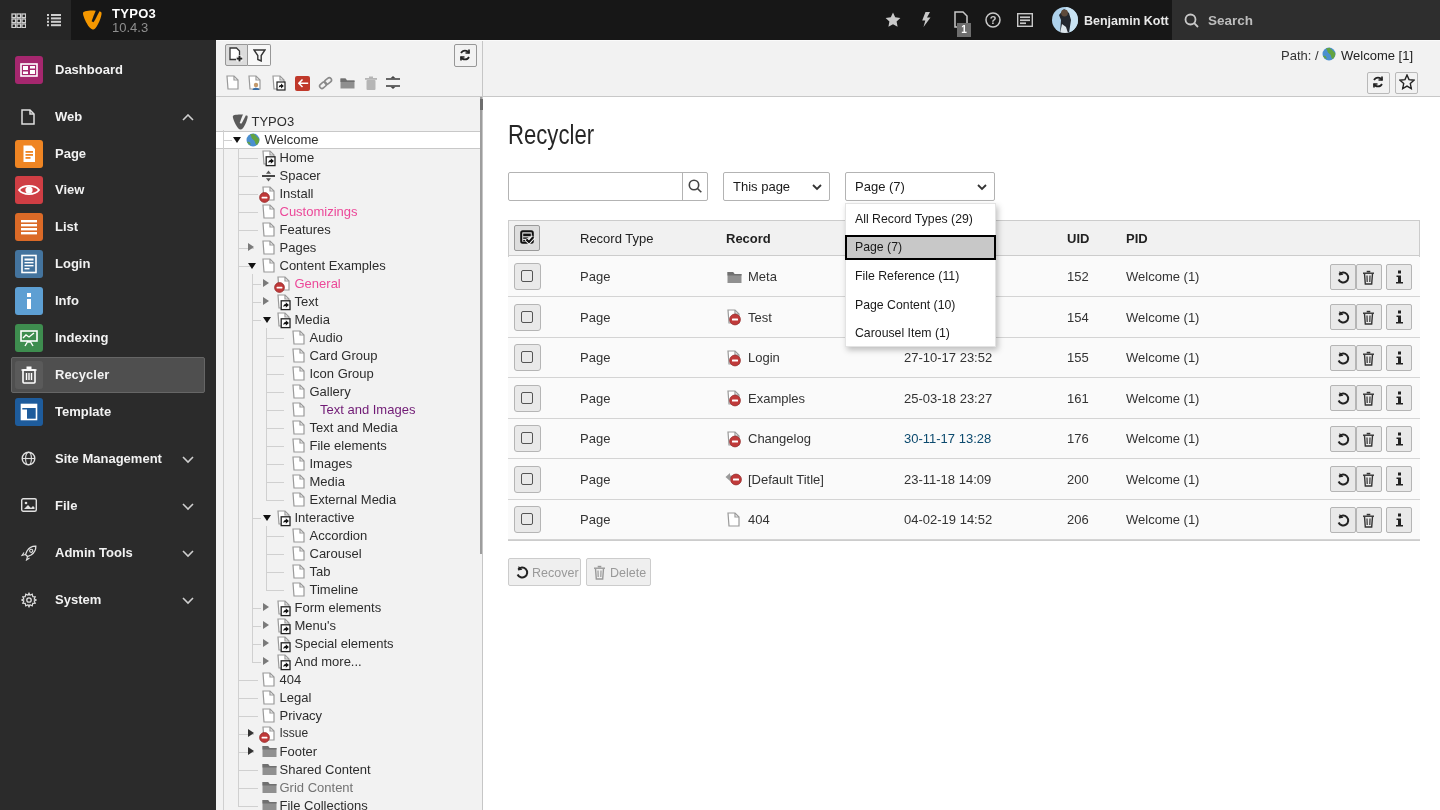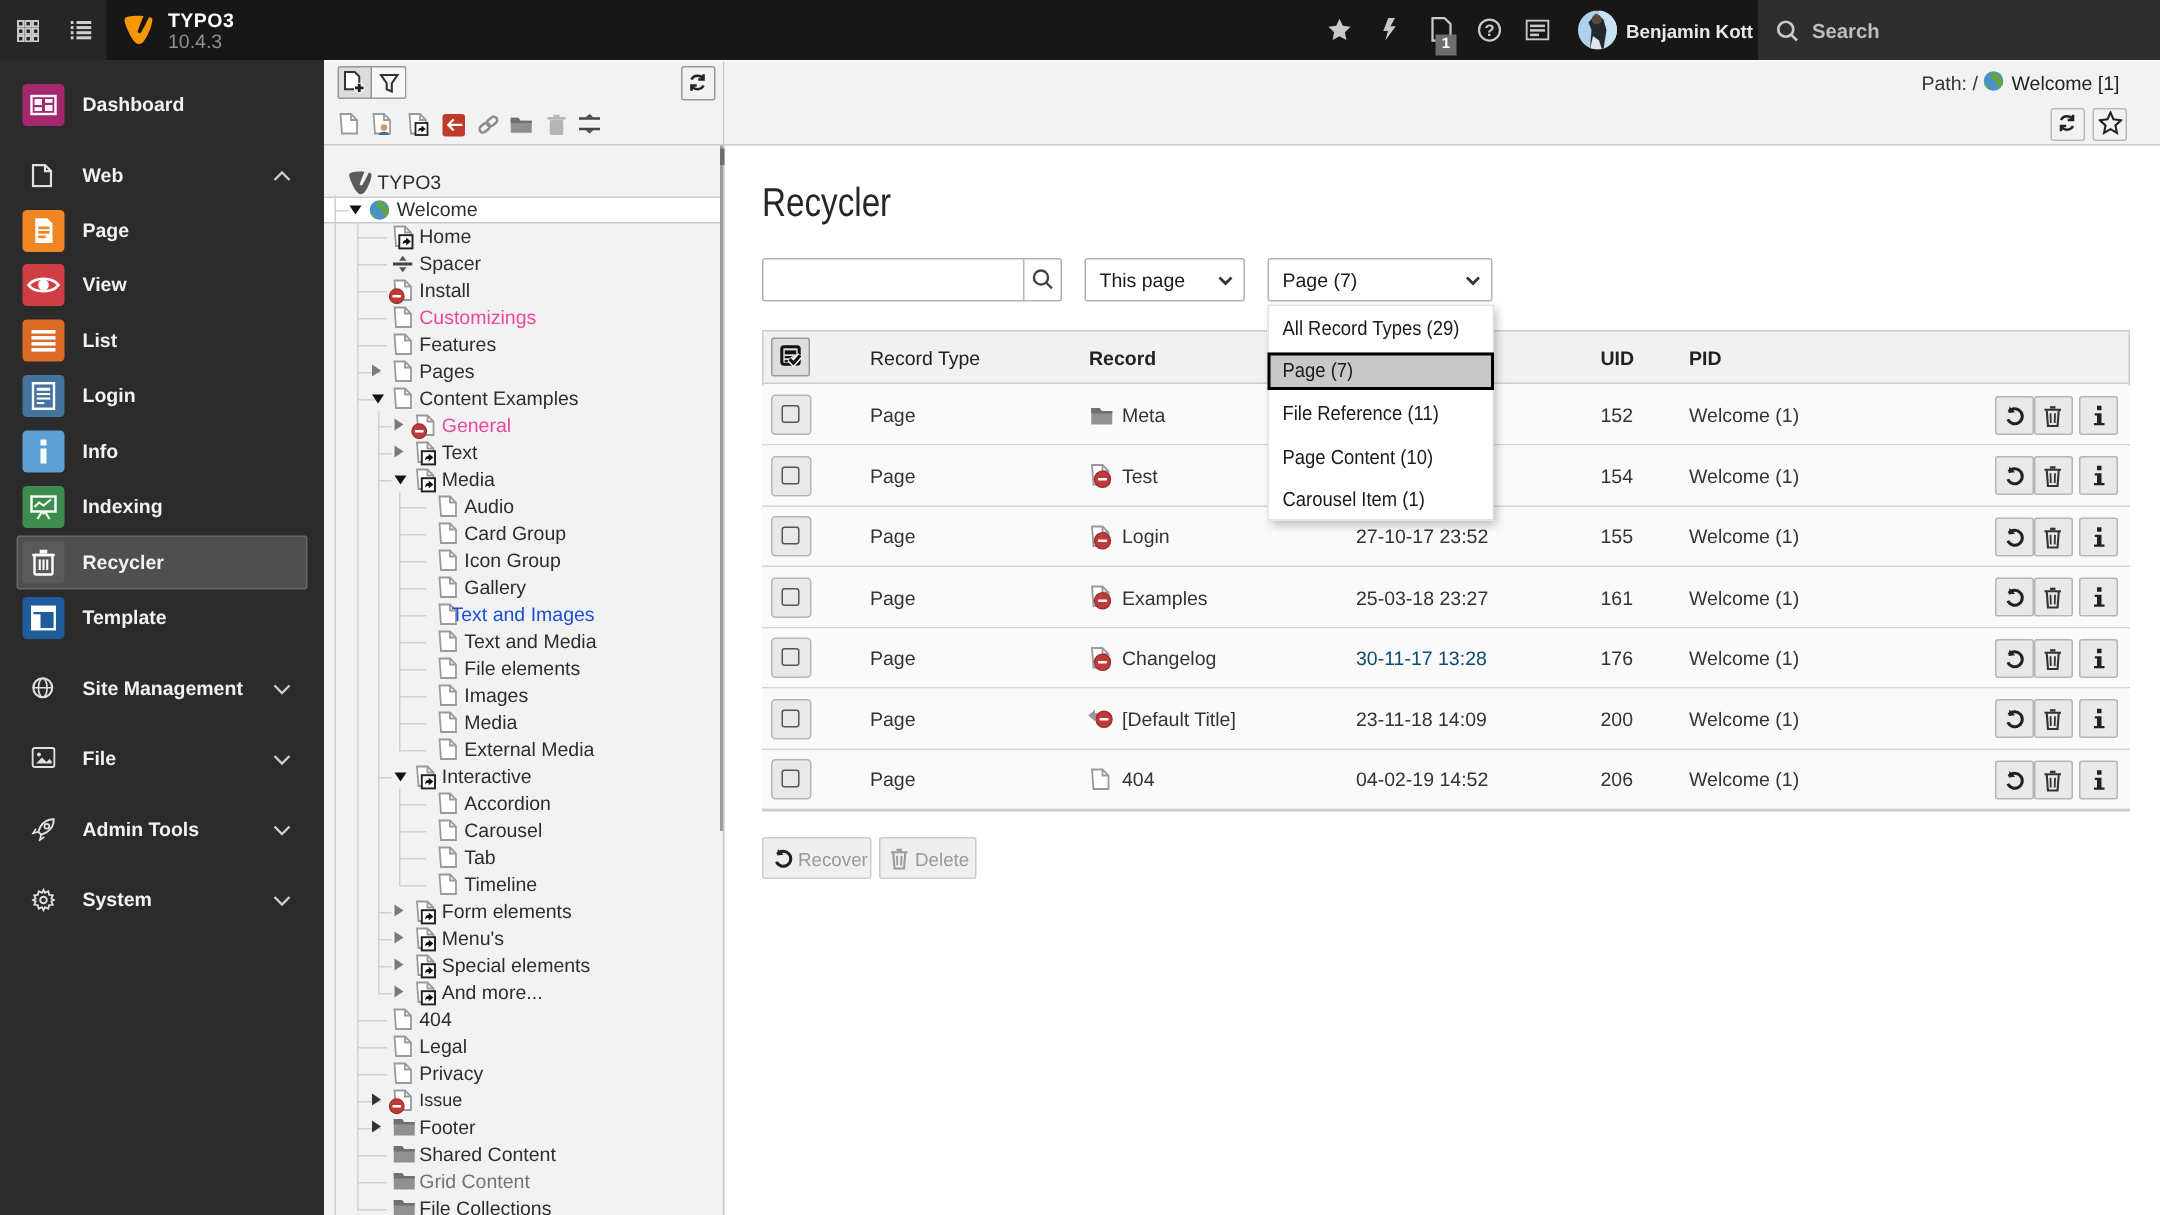--- a/index.html
+++ b/index.html
@@ -507,21 +507,21 @@
       <path d="M8 1 v4 h4" fill="none" stroke="#9a9a9a" stroke-width="1.2"></path>
     </svg>
   </div>
 <div class="ab" style="left:309.5px;top:384.0px;font-size:13px;color:#2d2d2d;white-space:nowrap">Gallery</div>
 <div class="ab" style="left:291.5px;top:401.5px">
     <svg width="14" height="17" viewBox="0 0 14 17" style="">
       <path d="M1 1 h7 l4 4 v9 h-10 z" fill="#fff" stroke="#9a9a9a" stroke-width="1.2"></path>
       <path d="M8 1 v4 h4" fill="none" stroke="#9a9a9a" stroke-width="1.2"></path>
     </svg>
   </div>
-<div class="ab" style="left:301px;top:402.0px;font-size:13px;color:#1d4ed8;white-space:nowrap">Text and Images</div>
+<div class="ab" style="left:320px;top:402.0px;font-size:13px;color:#701a75;white-space:nowrap">Text and Images</div>
 <div class="ab" style="left:291.5px;top:419.5px">
     <svg width="14" height="17" viewBox="0 0 14 17" style="">
       <path d="M1 1 h7 l4 4 v9 h-10 z" fill="#fff" stroke="#9a9a9a" stroke-width="1.2"></path>
       <path d="M8 1 v4 h4" fill="none" stroke="#9a9a9a" stroke-width="1.2"></path>
     </svg>
   </div>
 <div class="ab" style="left:309.5px;top:420.0px;font-size:13px;color:#2d2d2d;white-space:nowrap">Text and Media</div>
 <div class="ab" style="left:291.5px;top:437.5px">
     <svg width="14" height="17" viewBox="0 0 14 17" style="">
       <path d="M1 1 h7 l4 4 v9 h-10 z" fill="#fff" stroke="#9a9a9a" stroke-width="1.2"></path>

